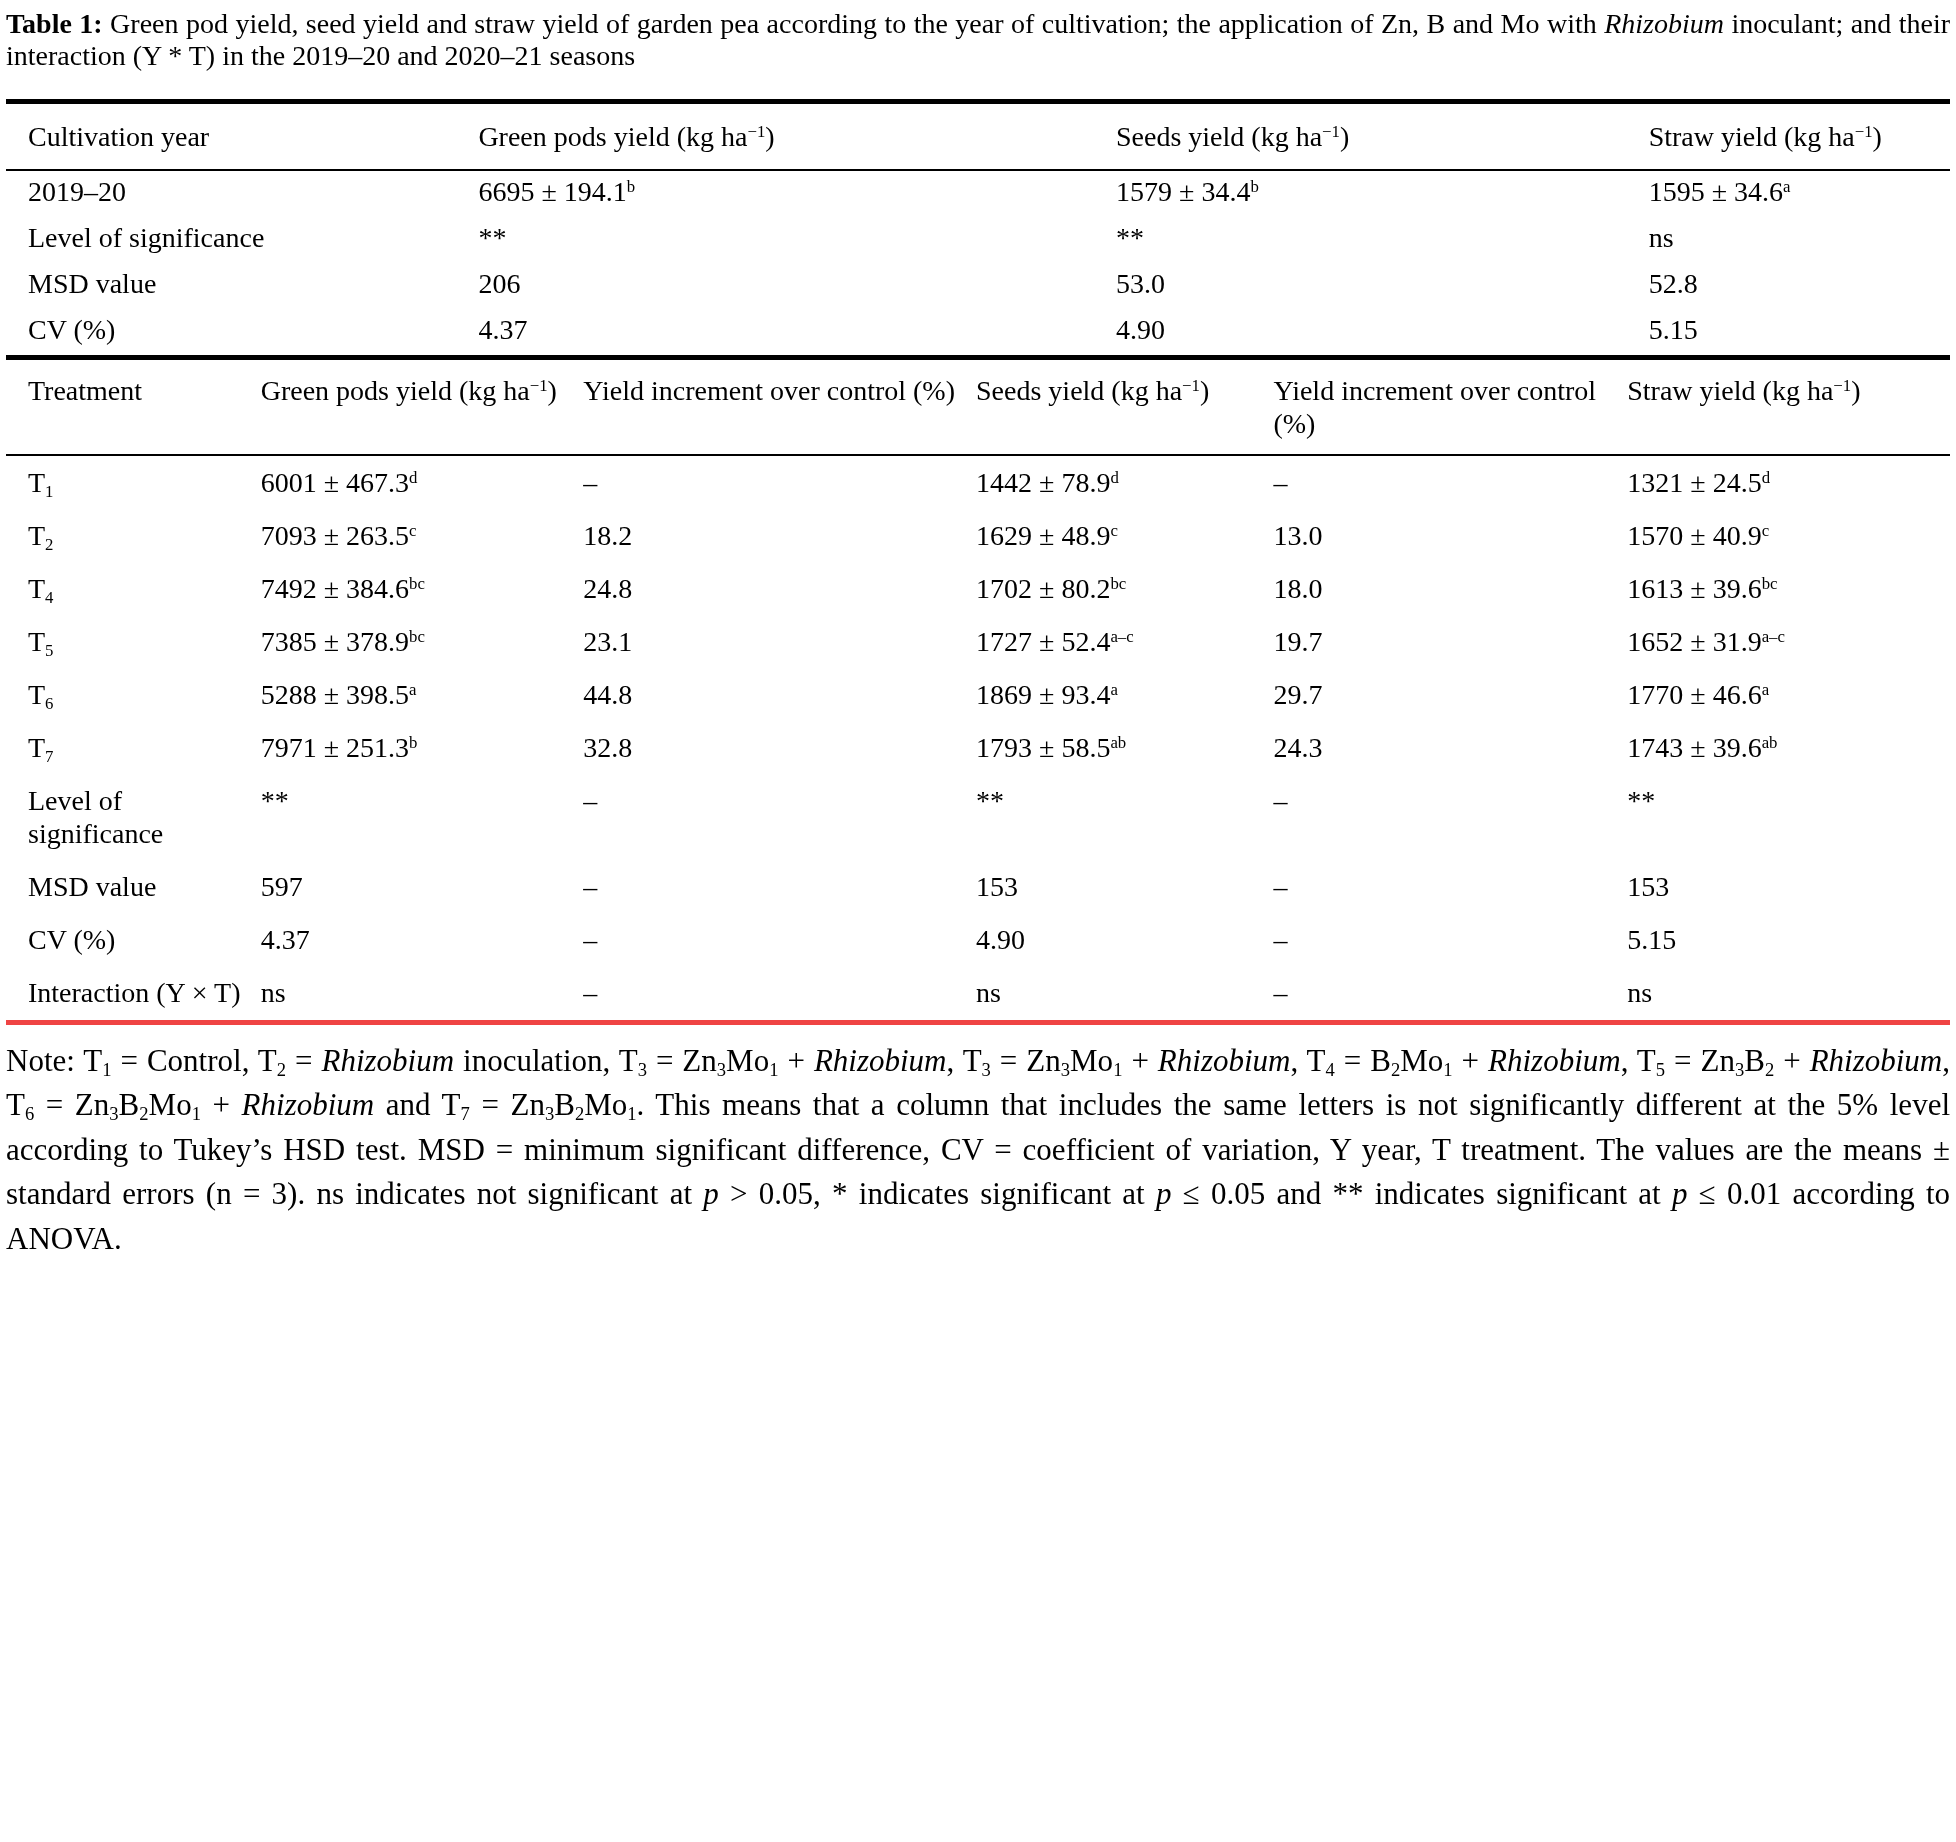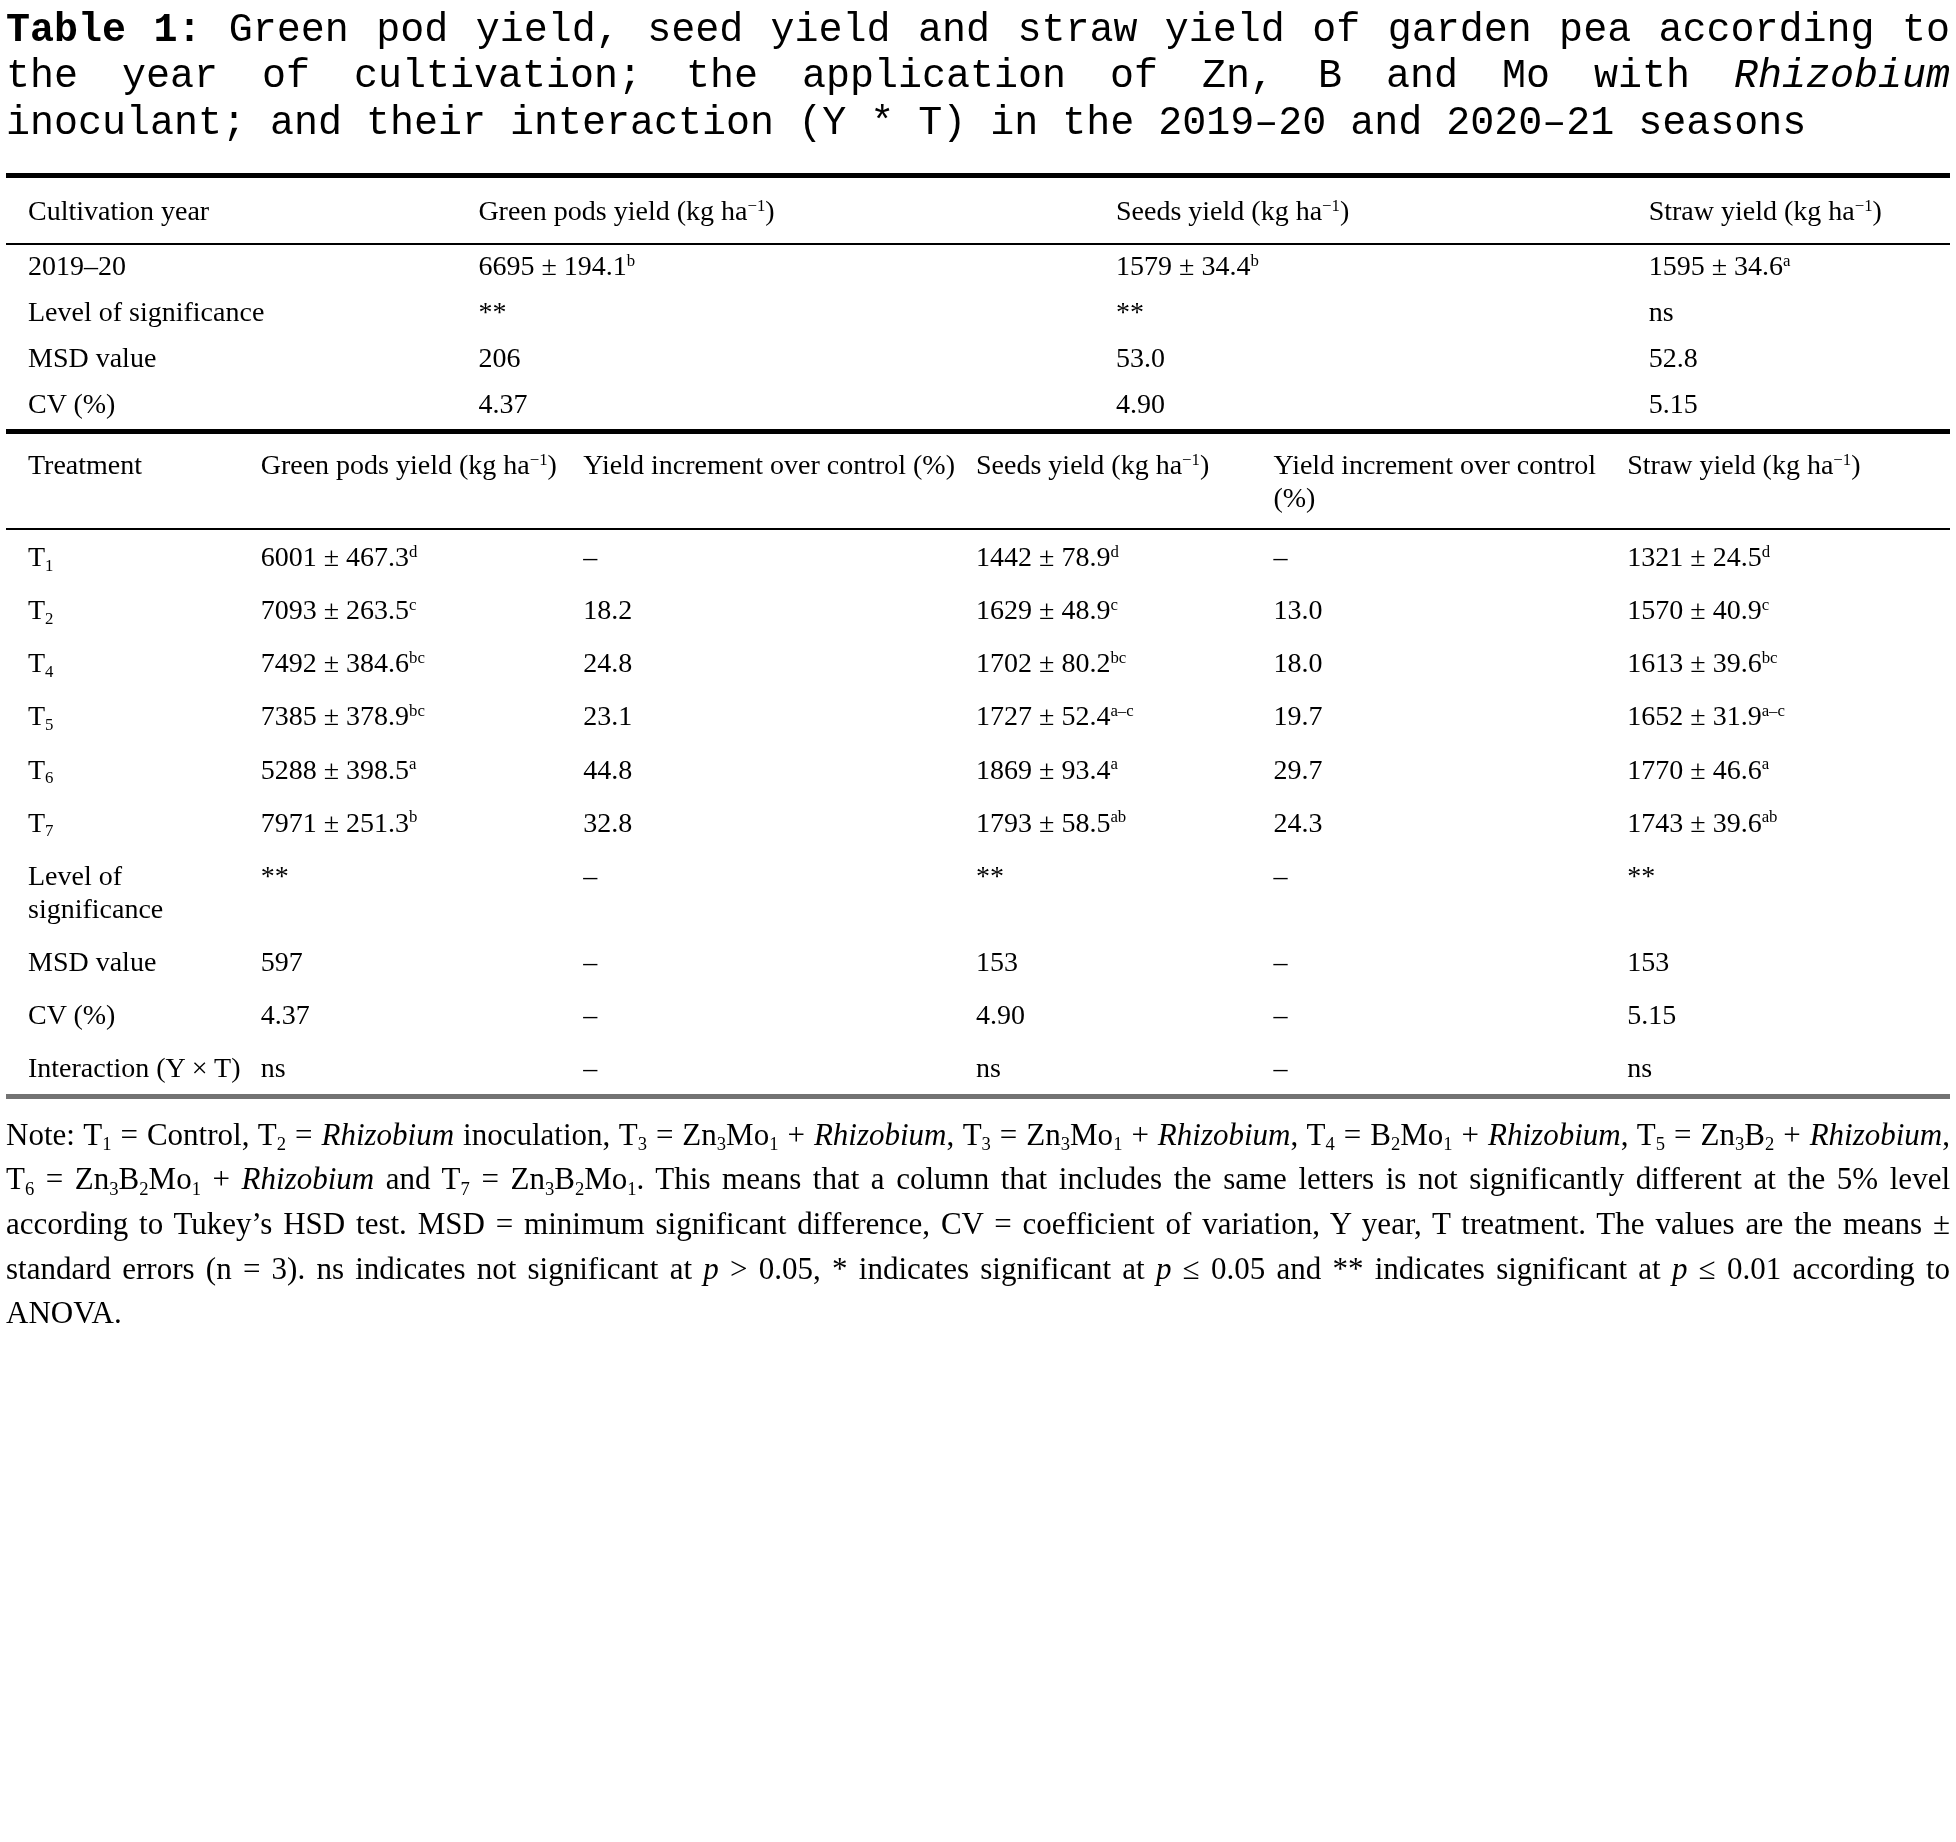--- a/index.html
+++ b/index.html
@@ -5,25 +5,24 @@
   html, body { margin: 0; padding: 0; background: #ffffff; }
   body {
     width: 1956px;
     color: #000000;
     font-family: "Liberation Serif", "DejaVu Serif", serif;
     -webkit-font-smoothing: antialiased;
   }
   .page { padding: 8px 6px 10px 6px; }
 
   .caption {
-    font-size: 40px;
+    font-size: 28px;
     line-height: 1.16;
     text-align: justify;
     margin: 0 0 26px 0;
-    font-family: Liberation Mono, monospace;
   }
   .caption .seg-b { font-weight: bold; }
 
   table {
     width: 100%;
     border-collapse: collapse;
     table-layout: fixed;
     font-size: 28px;
   }
   th, td {
@@ -34,21 +33,21 @@
     padding: 10px 8px 10px 0;
     overflow: visible;
     white-space: normal;
   }
   th:first-child, td:first-child { padding-left: 22px; }
 
   .tblA { border-top: 5px solid #000; border-bottom: 5px solid #000; }
   .tblA thead th { border-bottom: 2px solid #000; padding-top: 16px; padding-bottom: 16px; }
   .tblA tbody td { padding-top: 4px; padding-bottom: 9px; }
 
-  .tblB { border-bottom: 5px solid #737373; }
+  .tblB { border-bottom: 5px solid #ef4444; }
   .tblB thead th { border-bottom: 2px solid #000; padding-top: 14px; padding-bottom: 14px; }
   .tblB tbody td { padding-top: 10px; padding-bottom: 10px; }
 
   sup {
     font-size: 0.60em;
     line-height: 0;
     vertical-align: baseline;
     position: relative;
     top: -0.55em;
   }

